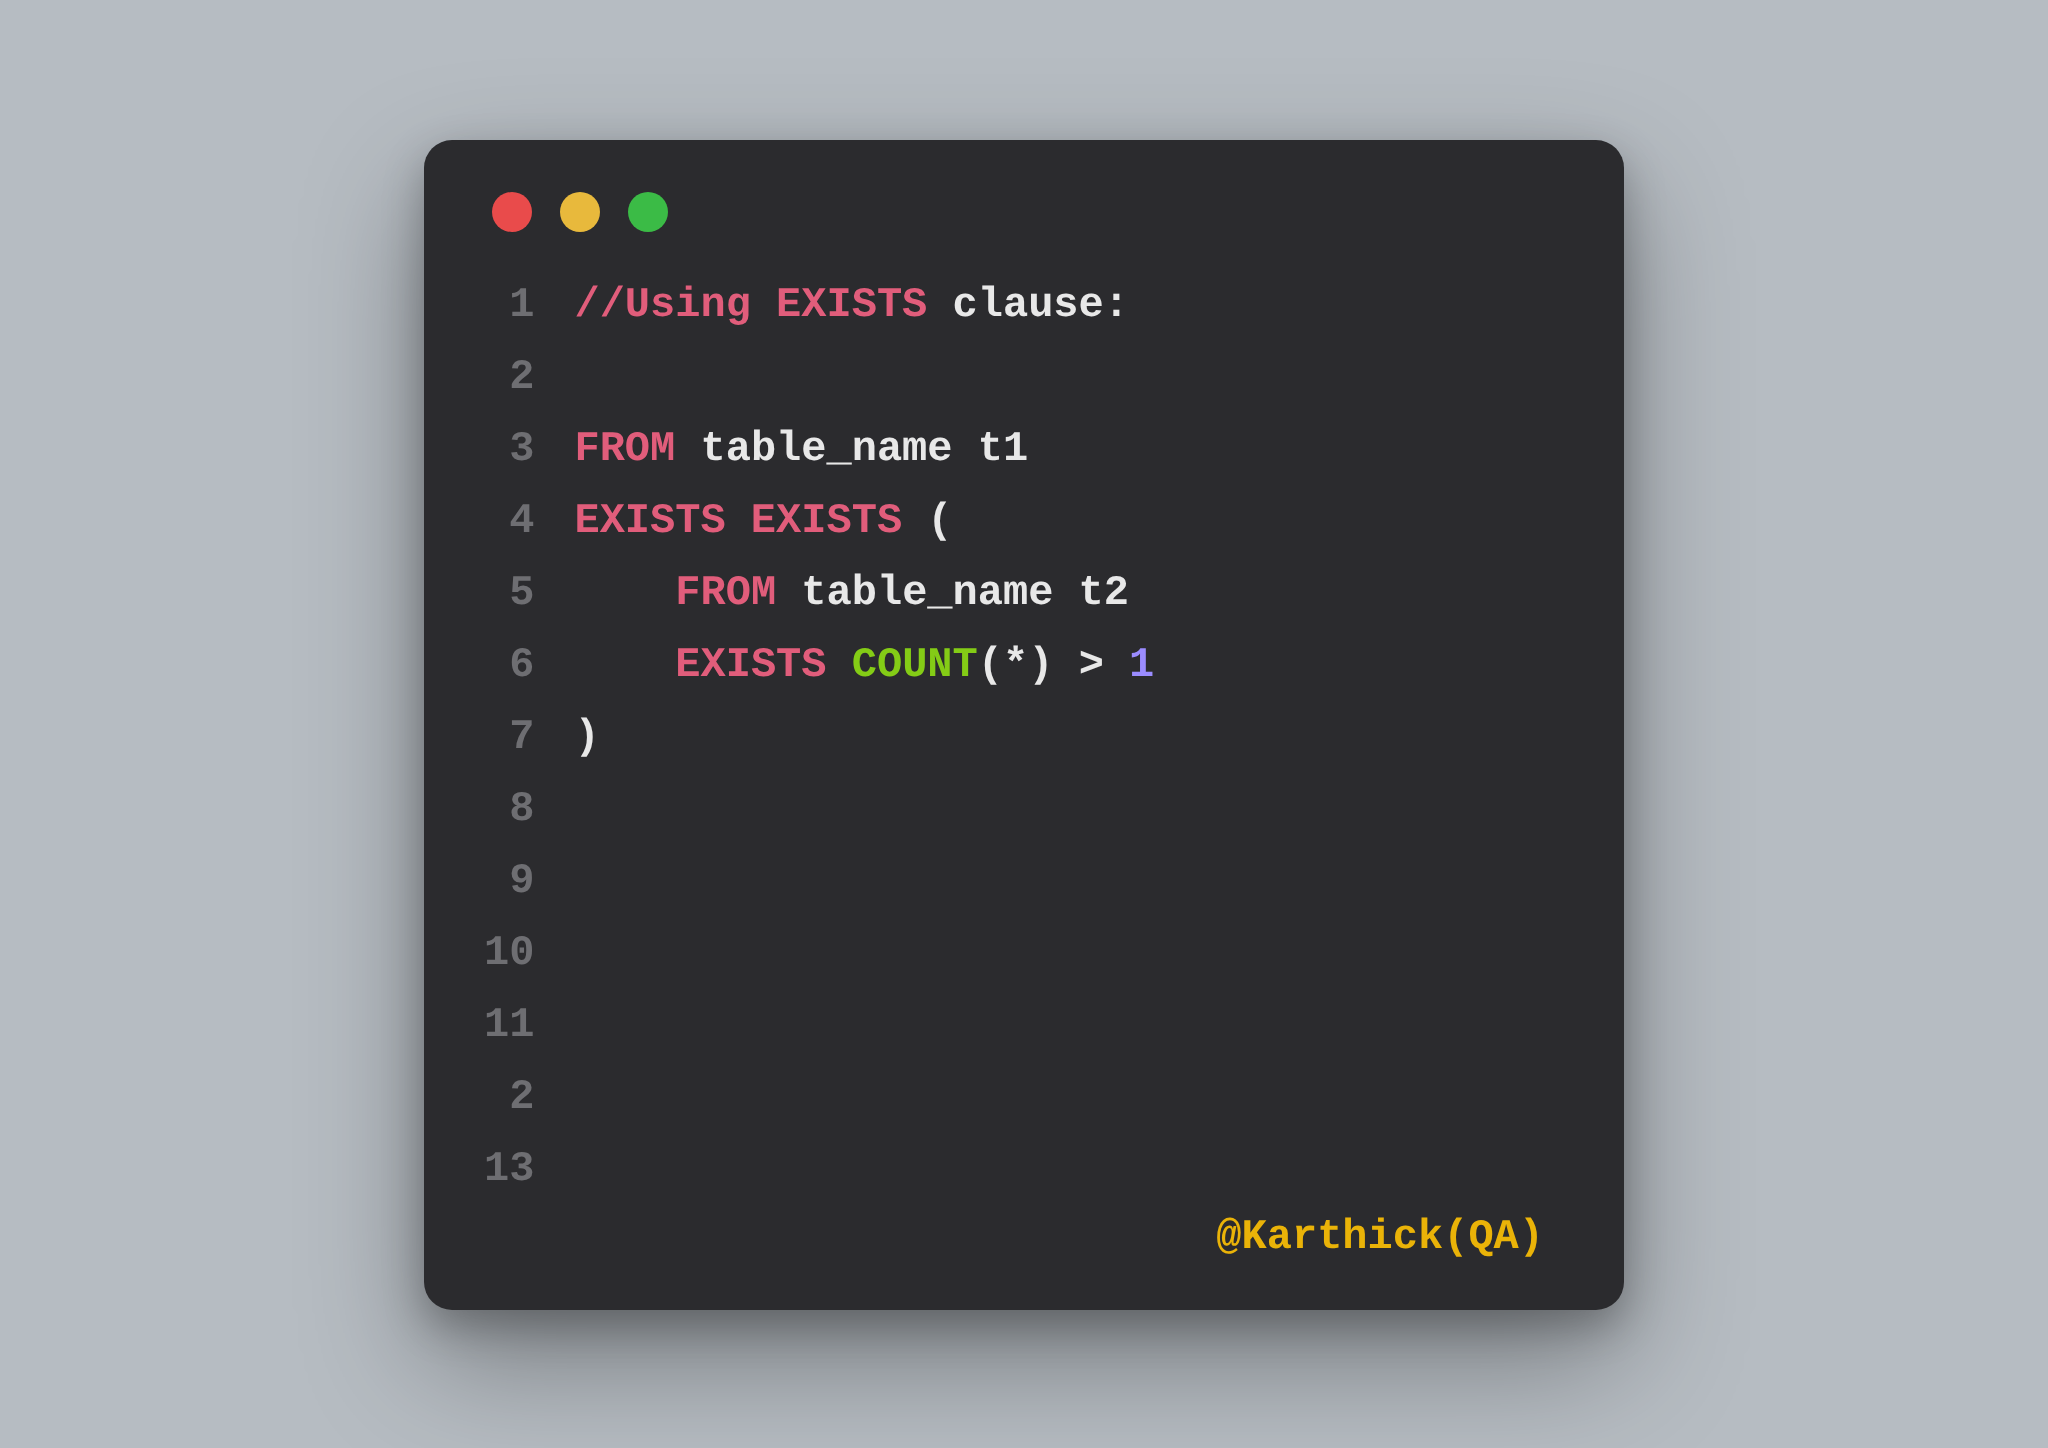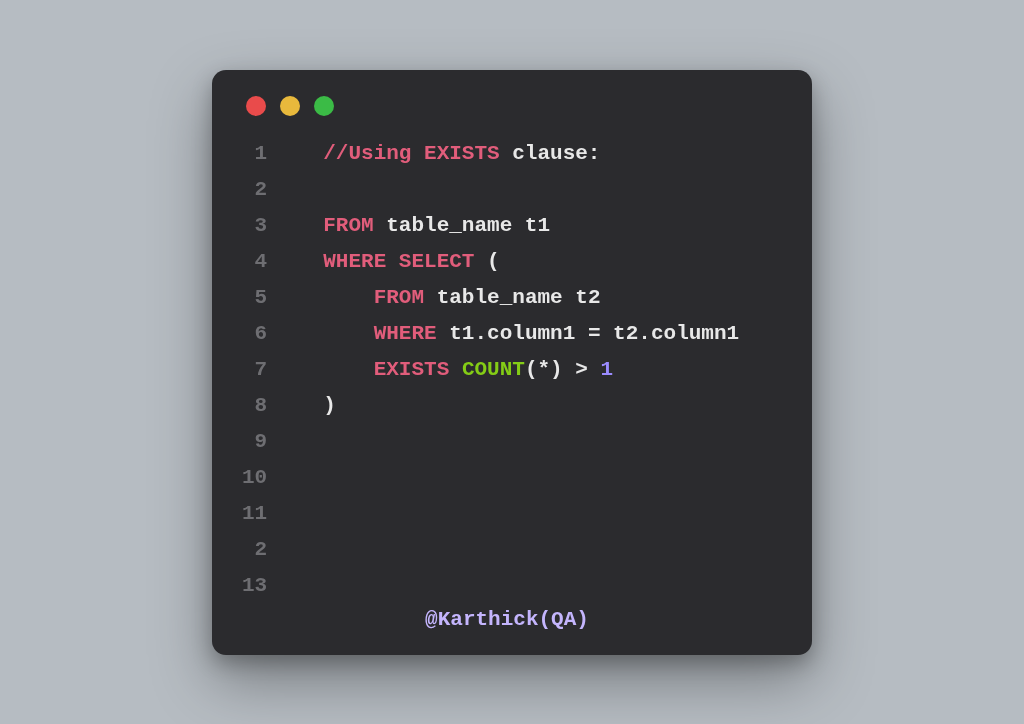--- a/index.html
+++ b/index.html
@@ -38,38 +38,37 @@
   }
   .gutter {
     text-align: right;
     color: #6e6e72;
     user-select: none;
     padding-right: 20px;
     flex: 0 0 auto;
   }
   .lines {
     flex: 1 1 auto;
-    margin-left: 36px;
   }
   .line, .ln {
     font-size: 21px;
     line-height: 36px;
     white-space: pre;
     font-weight: 600;
   }
   .tok-comment { color: #e15d7b; }
   .tok-kw { color: #e15d7b; }
   .tok-plain { color: #e8e8e8; }
   .tok-punct { color: #e8e8e8; }
   .tok-op { color: #e8e8e8; }
   .tok-func { color: #84cc16; }
   .tok-num { color: #9b8cff; }
   .footer {
-    text-align: center;
-    color: #c4b5fd;
+    text-align: right;
+    color: #eab308;
     font-size: 21px;
     font-weight: 600;
     margin-top: 4px;
     padding-right: 10px;
   }
 </style>
 </head>
 <body>
 
 <div class="code-window">
@@ -91,23 +90,22 @@
         <div class="ln">9</div>
         <div class="ln">10</div>
         <div class="ln">11</div>
         <div class="ln">2</div>
         <div class="ln">13</div>
       </div>
     <div class="lines">
         <div class="line"><span class="tok-comment">//Using EXISTS</span><span class="tok-plain"> clause:</span></div>
         <div class="line">&nbsp;</div>
         <div class="line"><span class="tok-kw">FROM</span><span class="tok-plain"> table_name t1</span></div>
-        <div class="line"><span class="tok-kw">WHERE SELECT</span><span class="tok-punct"> (</span></div>
+        <div class="line"><span class="tok-kw">EXISTS EXISTS</span><span class="tok-punct"> (</span></div>
         <div class="line"><span class="tok-plain">    </span><span class="tok-kw">FROM</span><span class="tok-plain"> table_name t2</span></div>
-        <div class="line"><span class="tok-plain">    </span><span class="tok-kw">WHERE</span><span class="tok-plain"> t1</span><span class="tok-punct">.</span><span class="tok-plain">column1 </span><span class="tok-op">=</span><span class="tok-plain"> t2</span><span class="tok-punct">.</span><span class="tok-plain">column1</span></div>
         <div class="line"><span class="tok-plain">    </span><span class="tok-kw">EXISTS</span><span class="tok-plain"> </span><span class="tok-func">COUNT</span><span class="tok-punct">(</span><span class="tok-op">*</span><span class="tok-punct">)</span><span class="tok-plain"> </span><span class="tok-op">&gt;</span><span class="tok-plain"> </span><span class="tok-num">1</span></div>
         <div class="line"><span class="tok-punct">)</span></div>
         <div class="line">&nbsp;</div>
         <div class="line">&nbsp;</div>
       </div>
   </div>
   <div class="footer">@Karthick(QA)</div>
 </div>
 
 </body></html>

